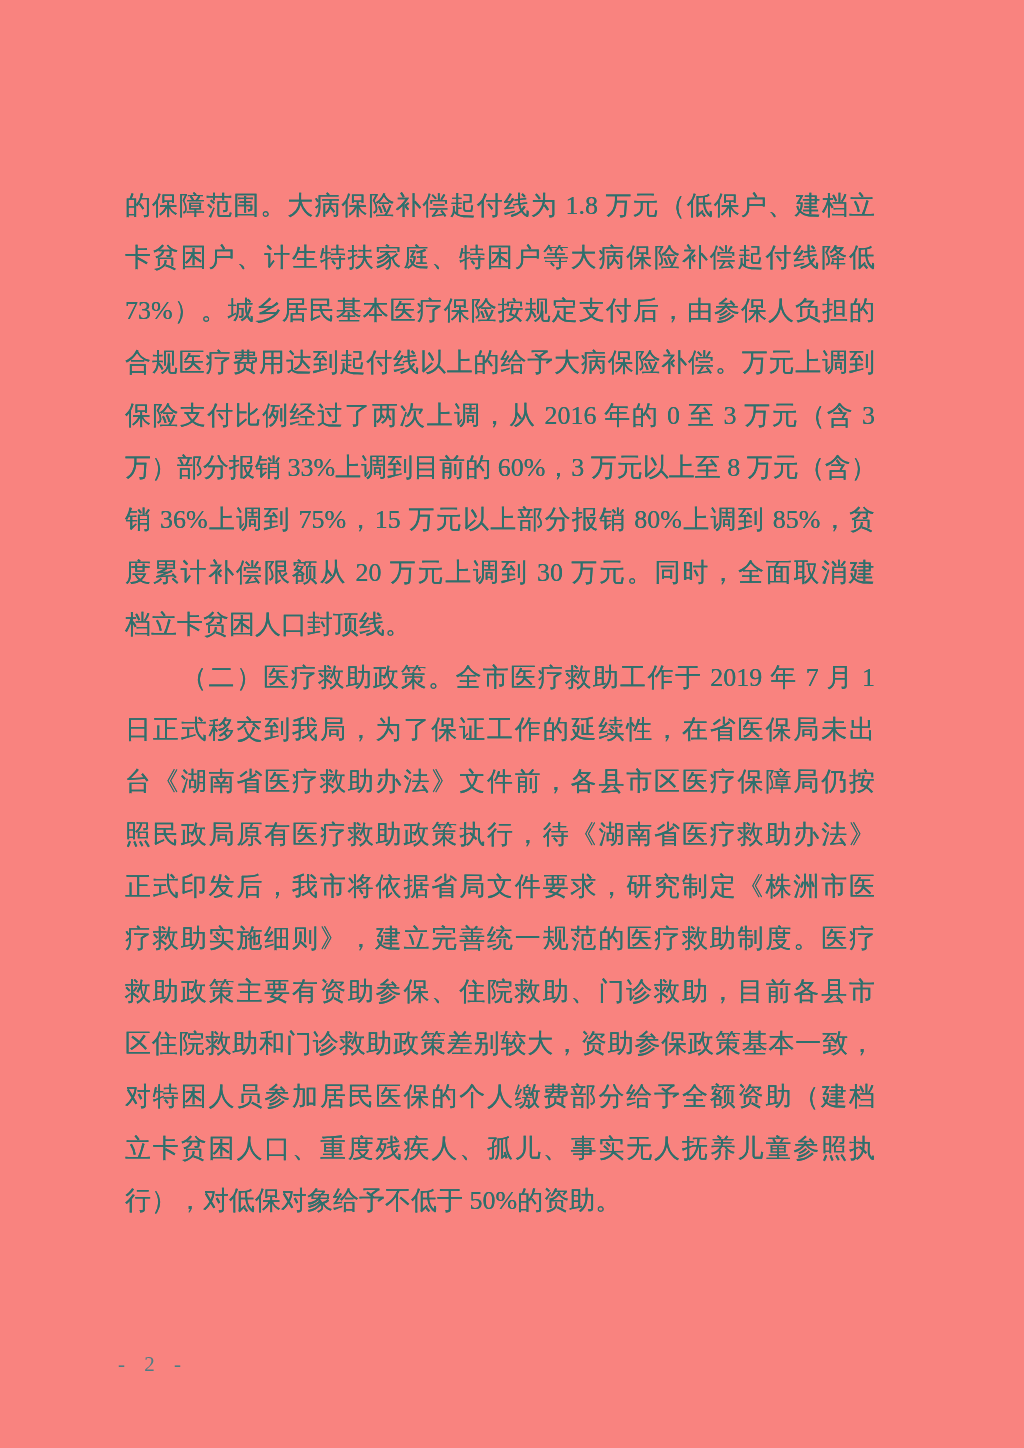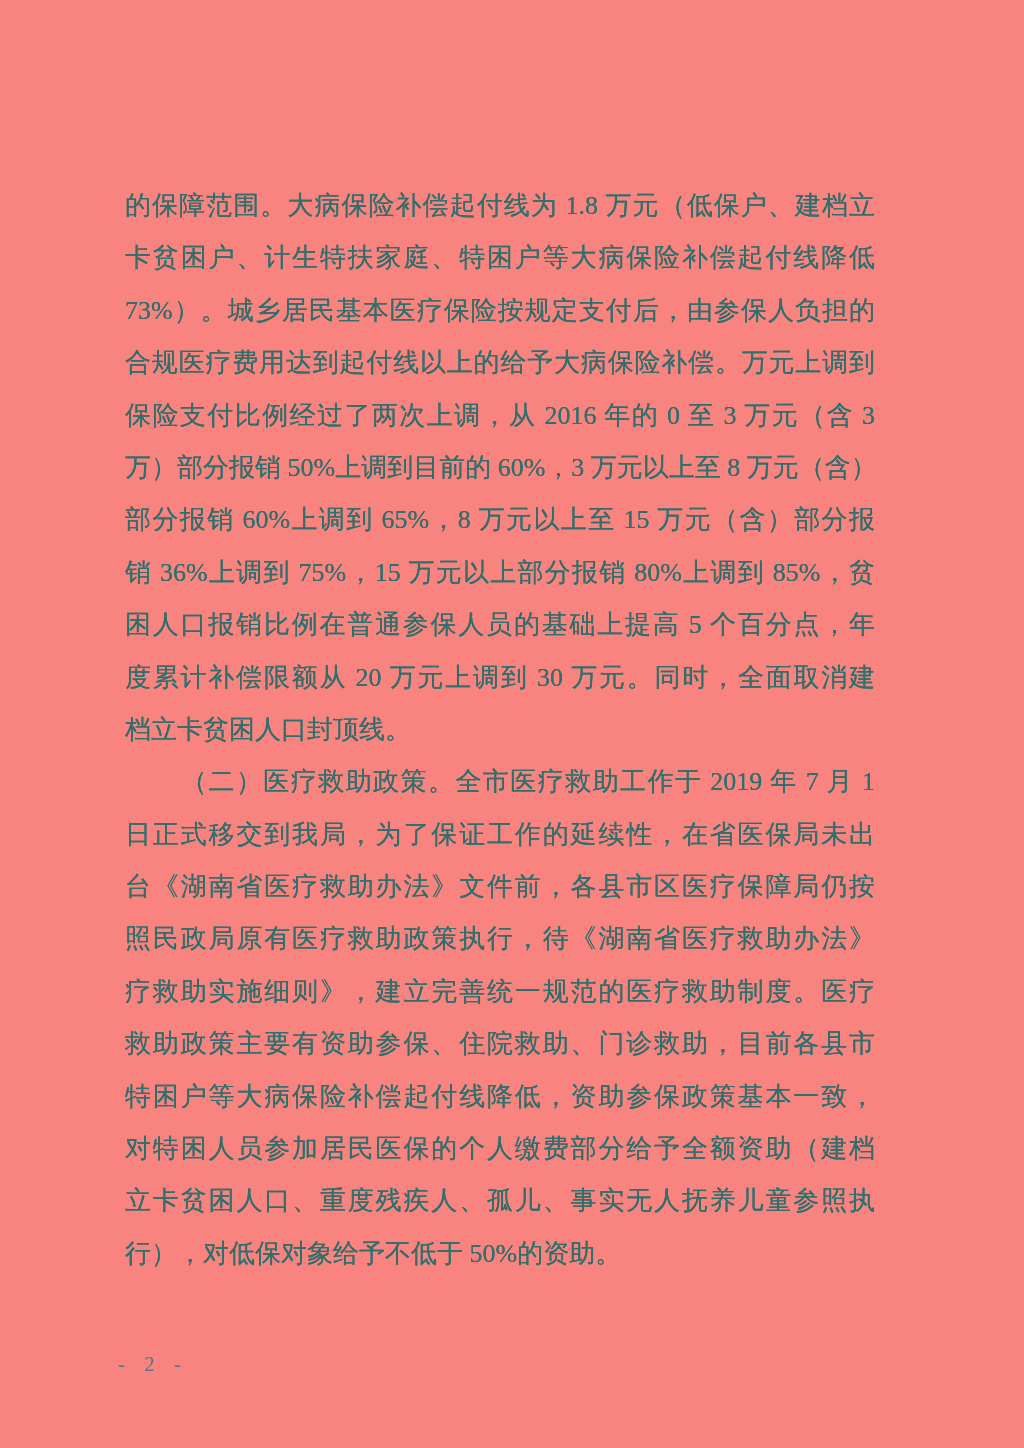--- a/index.html
+++ b/index.html
@@ -55,33 +55,32 @@
 <body>
 
 <div class="page">
 
   <div class="textblock">
     <div class="line">的保障范围。大病保险补偿起付线为 1.8 万元（低保户、建档立</div>
     <div class="line">卡贫困户、计生特扶家庭、特困户等大病保险补偿起付线降低</div>
     <div class="line">73%）。城乡居民基本医疗保险按规定支付后，由参保人负担的</div>
     <div class="line">合规医疗费用达到起付线以上的给予大病保险补偿。万元上调到</div>
     <div class="line">保险支付比例经过了两次上调，从 2016 年的 0 至 3 万元（含 3</div>
-    <div class="line">万）部分报销 50%上调到目前的 60%，3 万元以上至 8 万元（含）</div>
-    <div class="line">部分报销 60%上调到 65%，8 万元以上至 15 万元（含）部分报</div>
+    <div class="line">万）部分报销 33%上调到目前的 60%，3 万元以上至 8 万元（含）</div>
     <div class="line">销 36%上调到 75%，15 万元以上部分报销 80%上调到 85%，贫</div>
-    <div class="line">困人口报销比例在普通参保人员的基础上提高 5 个百分点，年</div>
     <div class="line">度累计补偿限额从 20 万元上调到 30 万元。同时，全面取消建</div>
     <div class="line end">档立卡贫困人口封顶线。</div>
     <div class="line indent">（二）医疗救助政策。全市医疗救助工作于 2019 年 7 月 1</div>
     <div class="line">日正式移交到我局，为了保证工作的延续性，在省医保局未出</div>
     <div class="line">台《湖南省医疗救助办法》文件前，各县市区医疗保障局仍按</div>
     <div class="line">照民政局原有医疗救助政策执行，待《湖南省医疗救助办法》</div>
+    <div class="line">正式印发后，我市将依据省局文件要求，研究制定《株洲市医</div>
     <div class="line">疗救助实施细则》，建立完善统一规范的医疗救助制度。医疗</div>
     <div class="line">救助政策主要有资助参保、住院救助、门诊救助，目前各县市</div>
-    <div class="line">特困户等大病保险补偿起付线降低，资助参保政策基本一致，</div>
+    <div class="line">区住院救助和门诊救助政策差别较大，资助参保政策基本一致，</div>
     <div class="line">对特困人员参加居民医保的个人缴费部分给予全额资助（建档</div>
     <div class="line">立卡贫困人口、重度残疾人、孤儿、事实无人抚养儿童参照执</div>
     <div class="line end">行），对低保对象给予不低于 50%的资助。</div>
   </div>
 
   <div class="footer-pagenum">- 2 -</div>
 
 </div>
 
 </body></html>

